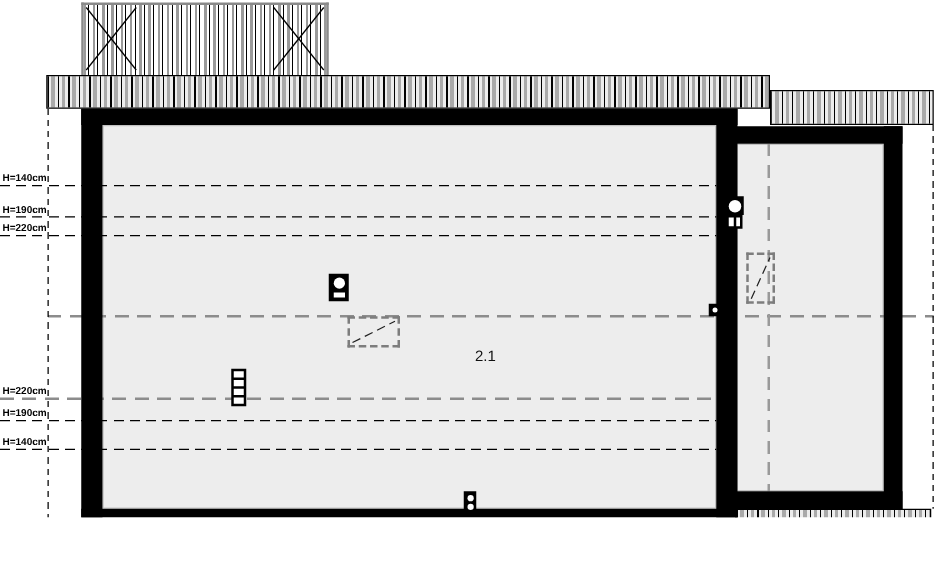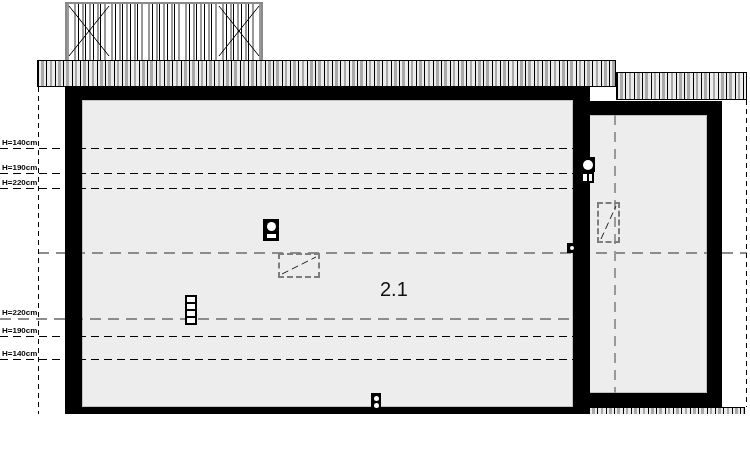--- a/index.html
+++ b/index.html
@@ -48,21 +48,21 @@
   .dot{background:#fff;border-radius:50%;position:absolute;}
   .bar{background:#fff;position:absolute;}
   .chimney4{position:absolute;background:#000;display:flex;flex-direction:column;gap:2px;padding:2px;box-sizing:border-box;}
   .chimney4 .cell{background:#fff;flex:1;}
   .cellbox{position:absolute;background:#000;display:flex;gap:2px;padding:2px;box-sizing:border-box;}
   .cellbox .cell{background:#fff;flex:1;}
   .skylight{position:absolute;border:2px dashed #7d7d7d;box-sizing:border-box;}
   .skylight svg{position:absolute;left:0;top:0;}
   
   .hlabel{position:absolute;left:2px;font-size:8px;font-weight:bold;color:#000;white-space:nowrap;letter-spacing:0;}
-  .room-label{position:absolute;font-size:20px;font-weight:500;color:#111;}
+  .room-label{position:absolute;font-size:12px;font-weight:500;color:#111;}
 </style>
 </head>
 <body>
 
 <div id="canvas">
 
   <div class="band" style="left:37px;top:60px;width:579px;height:27px;"></div>
   <div class="band" style="left:616px;top:72px;width:131px;height:28px;"></div>
   <div class="band" style="left:37px;top:423px;width:580px;height:28px;"></div>
   <div class="band band-notch" style="left:250px;top:423px;width:130px;height:41px;"></div>

